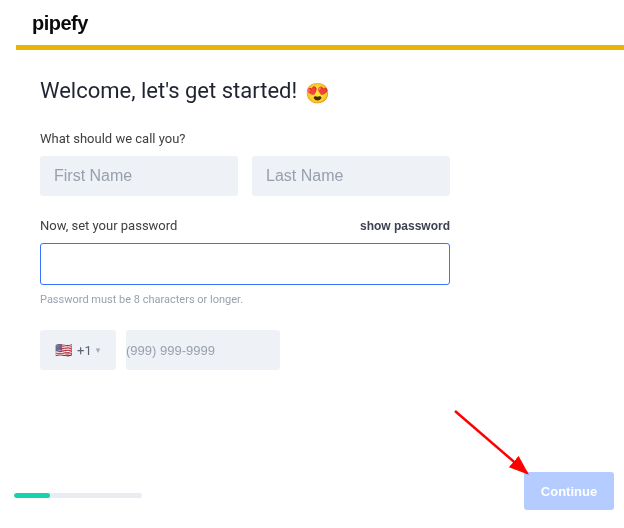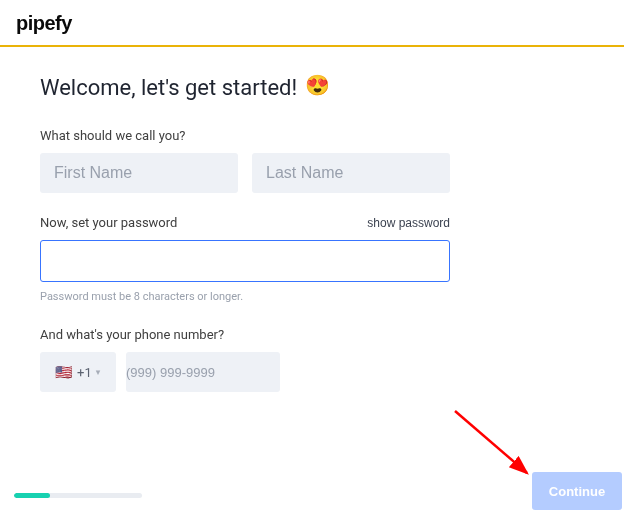--- a/index.html
+++ b/index.html
@@ -6,38 +6,39 @@
     body {
       font-family: -apple-system, BlinkMacSystemFont, "Segoe UI", Roboto, Helvetica, Arial, sans-serif;
       background: #ffffff;
       width: 624px;
       height: 528px;
       position: relative;
       overflow: hidden;
     }
     .header {
       padding: 12px 16px 10px 16px;
-      border-bottom: 2px solid #eab308;
+      border-bottom: 5px solid #eab308;
+      margin-left: 16px;
     }
     .logo {
       font-weight: 700;
       font-size: 20px;
       color: #0a0a0a;
       letter-spacing: -0.5px;
       font-family: Arial, sans-serif;
     }
     .content {
       padding: 28px 40px 0 40px;
     }
     .title {
       font-size: 22px;
       font-weight: 400;
       color: #1f2430;
       display: flex;
-      align-items: flex-start;
+      align-items: flex-end;
       gap: 8px;
       margin-bottom: 28px;
     }
     .emoji {
       font-size: 20px;
       line-height: 1;
     }
     .section-label {
       font-size: 13px;
       color: #404040;
@@ -67,21 +68,21 @@
       align-items: center;
       width: 410px;
       margin-bottom: 10px;
     }
     .show-pw {
       font-size: 12px;
       color: #3b4250;
       background: none;
       border: none;
       cursor: pointer;
-      font-weight: 400;
+      font-weight: 700;
     }
     .password-input {
       width: 410px;
       height: 42px;
       border: 1.5px solid #3874ff;
       border-radius: 3px;
       background: #ffffff;
       padding: 0 12px;
       font-size: 13px;
       outline: none;
@@ -142,21 +143,21 @@
       overflow: hidden;
     }
     .progress-fill {
       height: 100%;
       width: 28%;
       background: #17d1b0;
       border-radius: 3px;
     }
     .continue {
       position: absolute;
-      right: 2px;
+      right: 10px;
       bottom: 18px;
       width: 90px;
       height: 38px;
       background: #b4ccff;
       color: #ffffff;
       font-weight: 600;
       font-size: 13px;
       border: none;
       border-radius: 3px;
       cursor: pointer;
@@ -187,21 +188,20 @@
     <input class="input last-name" type="text" placeholder="Last Name" style="">
   </div>
 
   <div class="password-header">
     <span class="section-label" style="margin-bottom:0">Now, set your password</span>
     <button class="show-pw">show password</button>
   </div>
   <input class="password-input" type="password" style="">
   <div class="hint">Password must be 8 characters or longer.</div>
 
-  <label class="section-label">And what's your phone number?</label>
   <div class="phone-row">
     <div class="country-select">
       <span class="flag">🇺🇸</span>
       <span>+1</span>
       <span class="chev">▾</span>
     </div>
     <input class="phone-input" type="tel" placeholder="(999) 999-9999" style="">
   </div>
 
 </div>

